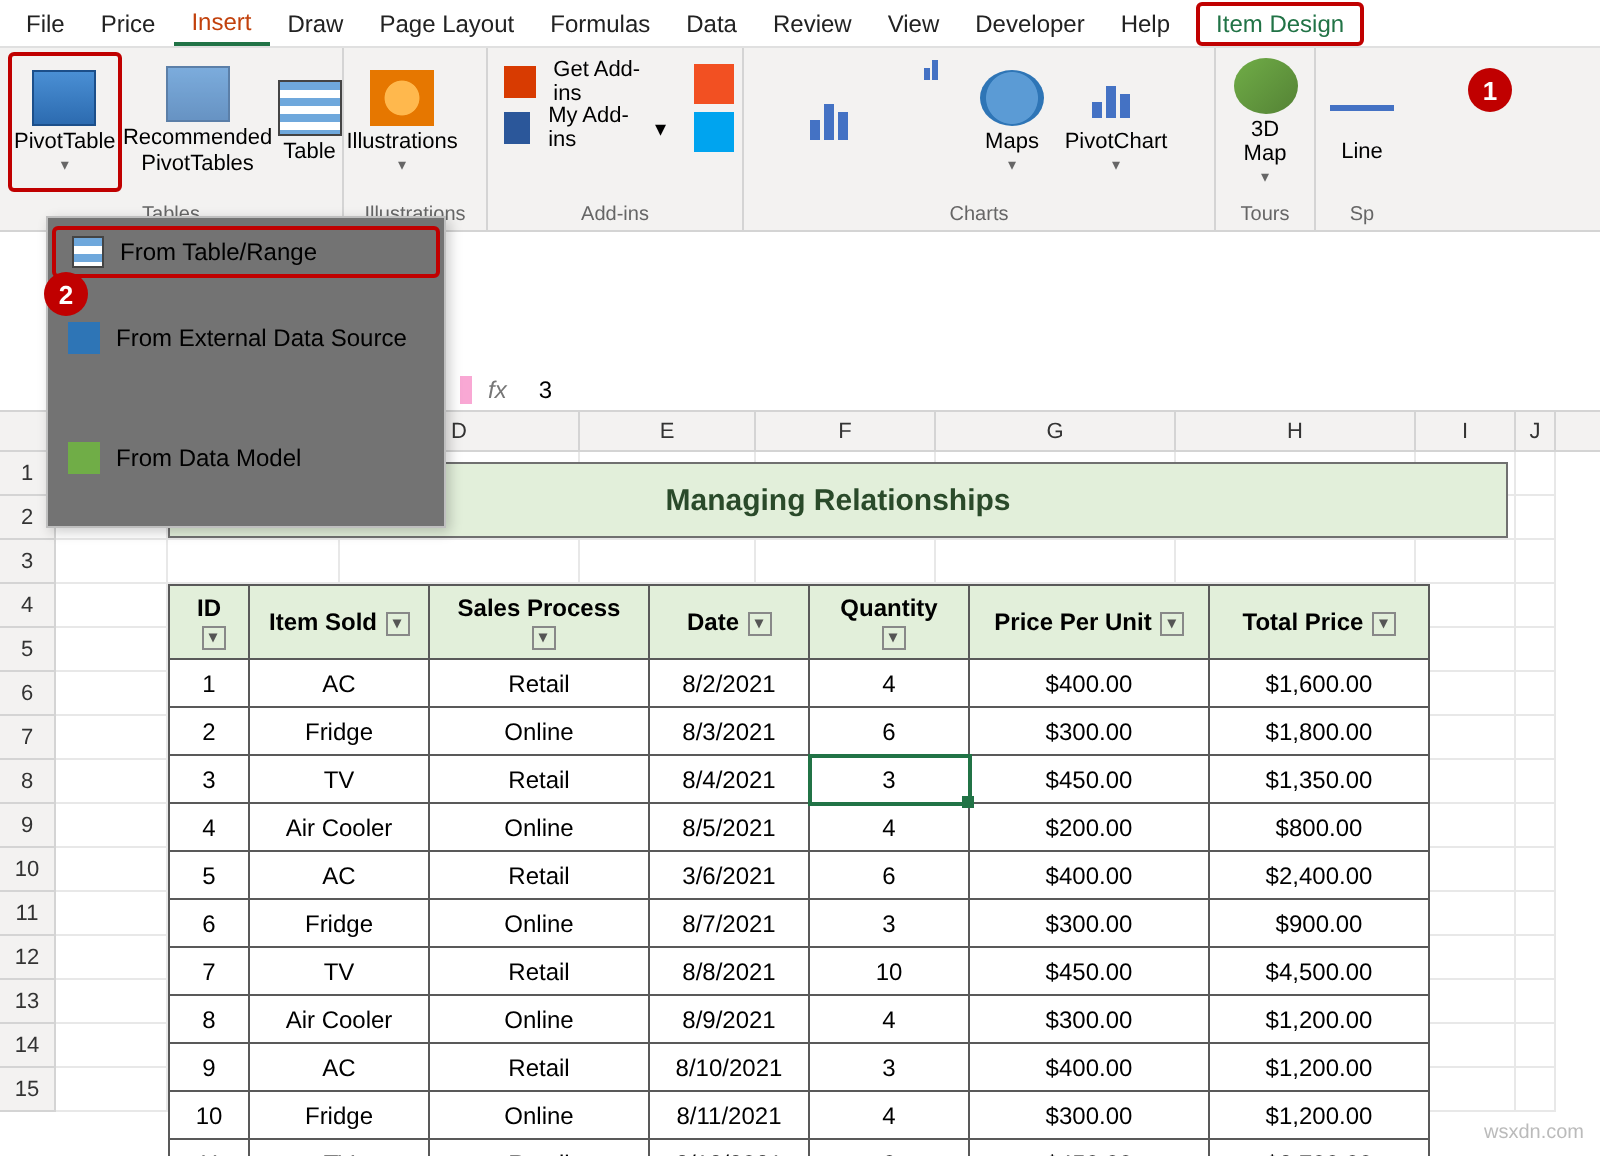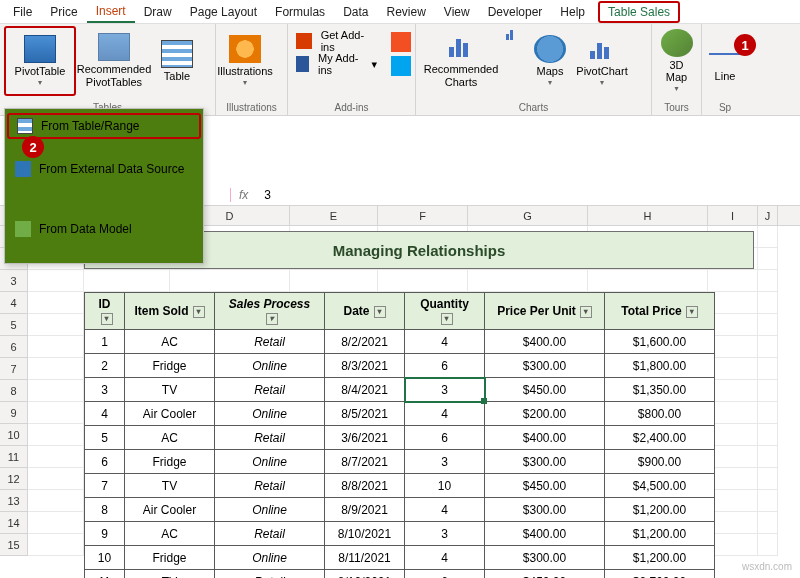--- a/index.html
+++ b/index.html
@@ -23,28 +23,28 @@
 .bigbtn .drop { font-size: 8px; color: #666; }
 
 .pivot-highlight { border: 2px solid #c00000; border-radius: 3px; padding: 1px !important; }
 
 .smallbtn { display:flex; align-items:center; gap:9px; font-size:11px; cursor:pointer; padding:1px 4px; height:22px;}
 .smallbtn .sicon { width:16px; height:16px; }
 
 .stackcol { display:flex; flex-direction:column; gap:1px; }
 
 
-.dropdown { position: absolute; top: 108px; left: 4px; width: 200px; background: #4d7c0f; border: 1px solid #bfbfbf; box-shadow: 2px 2px 6px rgba(0,0,0,.2); z-index: 50; padding: 4px 0; }
+.dropdown { position: absolute; top: 108px; left: 23px; width: 200px; background: #737373; border: 1px solid #bfbfbf; box-shadow: 2px 2px 6px rgba(0,0,0,.2); z-index: 50; padding: 4px 0; }
 .dropdown .ditem { display: flex; align-items: center; gap: 8px; padding: 22px 10px; font-size: 12px; cursor: pointer; }
 .dropdown .ditem.hl { border: 2px solid #c00000; border-radius: 3px; margin: 0 2px; padding: 3px 8px; }
 .dropdown .dicon { width: 16px; height: 16px; }
 
 
 .fbar { display: flex; align-items: center; height: 22px; border-bottom: 1px solid #d4d4d4; background:#fff; margin-top: 68px;}
-.fbar .fx { font-style: italic; color: #777; padding: 0 8px; border-left: 1px solid #f9a8d4; margin-left: 230px; }
+.fbar .fx { font-style: italic; color: #777; padding: 0 8px; border-left: 6px solid #f9a8d4; margin-left: 230px; }
 .fbar .fval { padding: 0 8px; }
 
 
 .colhdr { display: flex; height: 20px; background: #f3f2f1; border-bottom: 1px solid #d4d4d4; }
 .rowhdr-spacer { width: 28px; border-right: 1px solid #d4d4d4; background:#f3f2f1; text-align:center; font-size:11px; display:flex; align-items:center; justify-content:center;}
 .colcell { border-right: 1px solid #d4d4d4; text-align: center; font-size: 11px; color: #333; display:flex; align-items:center; justify-content:center; }
 
 
 .gridwrap { position: relative; }
 .gridrow { display: flex; height: 22px; }
@@ -53,21 +53,21 @@
 
 
 .title-banner { position: absolute; top: 5px; left: 84px; width: 670px; height: 38px; background: #e2efda; border: 1.5px solid #707070; display:flex; align-items:center; justify-content:center; font-size: 15px; font-weight: 600; color: #2a4a2a; }
 
 .dtable { position: absolute; top: 66px; left: 84px; border-collapse: collapse; }
 .dtable th, .dtable td { border: 1.5px solid #595959; padding: 4px 8px; font-size: 12px; text-align: center; background: #fff; }
 .dtable th { background: #e2efda; font-weight: 600; height: 24px; }
 .dtable th .fbtn { display:inline-block; width:12px; height:12px; border:1px solid #888; margin-left:4px; font-size:8px; line-height:10px; color:#555; vertical-align:middle; }
 .dtable td { height: 24px; }
 
-.c-id{width:40px;} .c-item{width:90px;} .c-proc{width:110px;font-style:italic;} .c-date{width:80px;margin-top:37px;} .c-qty{width:80px;} .c-ppu{width:120px;} .c-tot{width:110px;}
+.c-id{width:40px;} .c-item{width:90px;} .c-proc{width:110px;} .c-date{width:80px;margin-top:37px;} .c-qty{width:80px;} .c-ppu{width:120px;} .c-tot{width:110px;}
 
 .activecell { outline: 2px solid #217346; outline-offset: -1px; position:relative; }
 .activecell::after{content:'';position:absolute;bottom:-3px;right:-3px;width:6px;height:6px;background:#217346;}
 
 
 .badge { position: absolute; width: 22px; height: 22px; border-radius: 50%; background: #c00000; color: #fff; font-weight: bold; font-size: 13px; display: flex; align-items: center; justify-content: center; z-index: 100; }
 .badge1 { top: 34px; right: 44px; }
 .badge2 { top: 136px; left: 22px; }
 
 .watermark { position:absolute; bottom:6px; right:8px; font-size:10px; color:#bbb; }
@@ -92,25 +92,25 @@
     <div class="mitem">Price</div>
     <div class="mitem active">Insert</div>
     <div class="mitem">Draw</div>
     <div class="mitem">Page Layout</div>
     <div class="mitem">Formulas</div>
     <div class="mitem">Data</div>
     <div class="mitem">Review</div>
     <div class="mitem">View</div>
     <div class="mitem">Developer</div>
     <div class="mitem">Help</div>
-    <div class="mitem tdesign">Table Sales</div>
+    <div class="mitem tdesign">Item Design</div>
   </div>
 
 <div class="ribbon">
-  <div class="rgroup" style="width:216px">
+  <div class="rgroup" style="width:172px">
     <div class="rgroup-body">
       <div class="bigbtn pivot-highlight">
         <div class="icon ic-pivot"></div>
         <span>PivotTable</span>
         <span class="drop">▾</span>
       </div>
       <div class="bigbtn">
         <div class="icon ic-pivot" style="opacity:.7"></div>
         <span>Recommended PivotTables</span>
       </div>
@@ -155,21 +155,20 @@
   </div>
 
   <div class="rgroup" style="width:236px">
     <div class="rgroup-body">
       <div class="bigbtn" style="width:82px">
         <div class="icon ic-chart">
             <span style="height:10px"></span>
             <span style="height:18px"></span>
             <span style="height:14px"></span>
           </div>
-        <span>Recommended Charts</span>
       </div>
       <div class="stackcol" style="gap:2px;padding-top:2px">
         <div style="display:flex;gap:4px">
           <div class="sicon ic-chart" style="display:flex;align-items:flex-end;gap:1px;padding:2px">
               <span style="width:3px;height:6px;background:#4472c4"></span>
               <span style="width:3px;height:10px;background:#4472c4"></span>
             </div>
           <div class="sicon" style="background:linear-gradient(transparent 45%,#ed7d31 45% 55%,transparent 55%)"></div>
           <div class="sicon" style="background:conic-gradient(#4472c4 0 70%,#ed7d31 70%);border-radius:50%"></div>
         </div>

